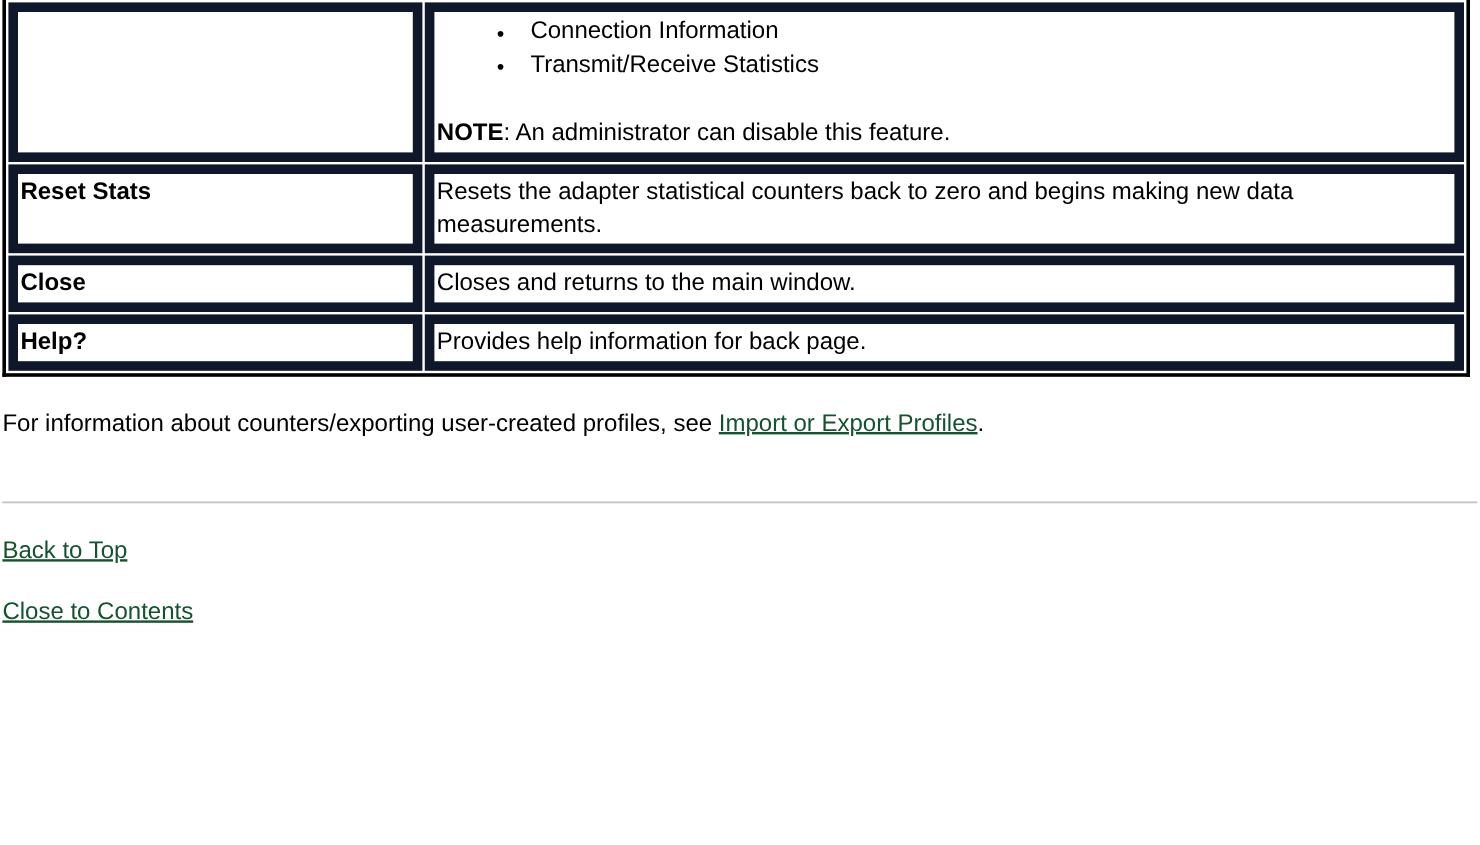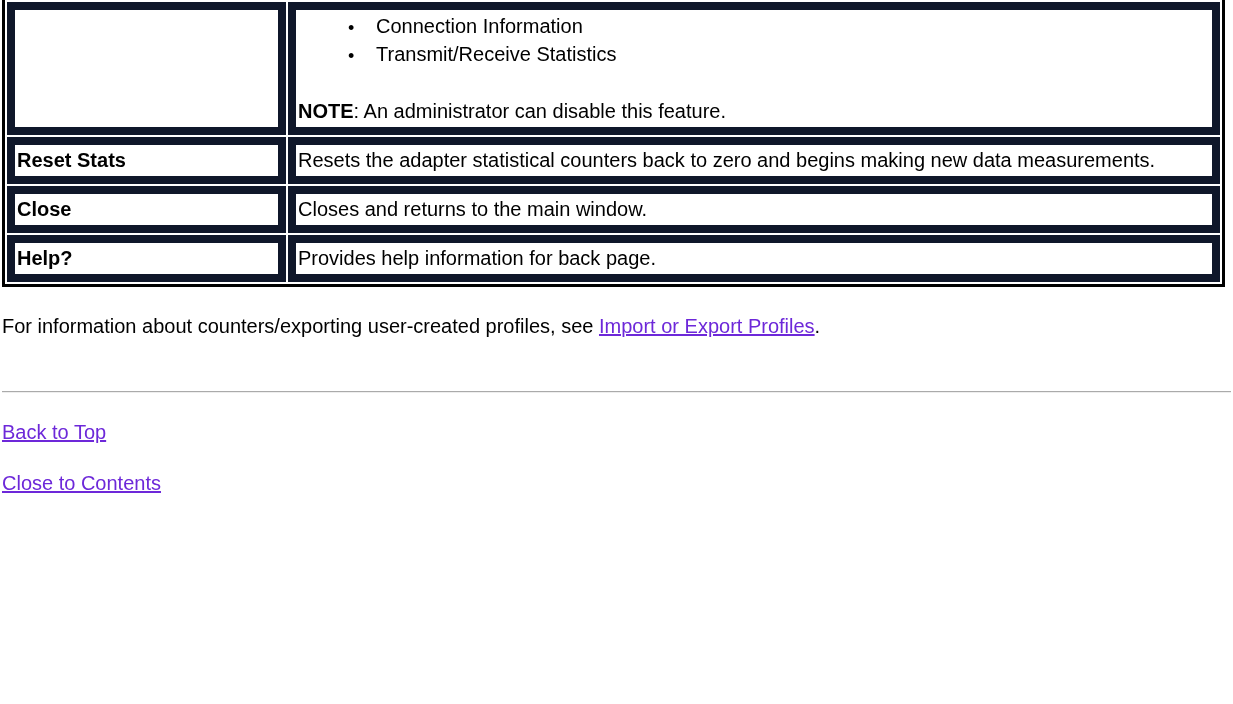--- a/index.html
+++ b/index.html
@@ -25,21 +25,21 @@
       margin: 0 2px;
     }
     table.main-table td {
       border: 8px solid #0f172a;
       padding: 2px 2px;
       vertical-align: top;
       font-size: 20px;
       line-height: 1.35;
     }
     td.col-name {
-      width: 279px;
+      width: 345px;
       font-weight: bold;
     }
     td.col-desc {
       width: auto;
     }
     .bullet-list {
       margin: 0 0 30px 40px;
       padding: 0;
       list-style: none;
     }
@@ -61,21 +61,21 @@
     .note-label {
       font-weight: bold;
     }
     .paragraph {
       margin: 24px 0 0 0;
       padding: 0 2px;
       font-size: 20px;
       line-height: 1.5;
     }
     a.link {
-      color: #6d28d9;
+      color: #14532d;
       text-decoration: underline;
       cursor: pointer;
     }
     hr.divider {
       margin: 50px 2px 20px 2px;
       border: none;
       border-top: 1px solid #aaa;
       border-bottom: 1px solid #eee;
       height: 2px;
     }

